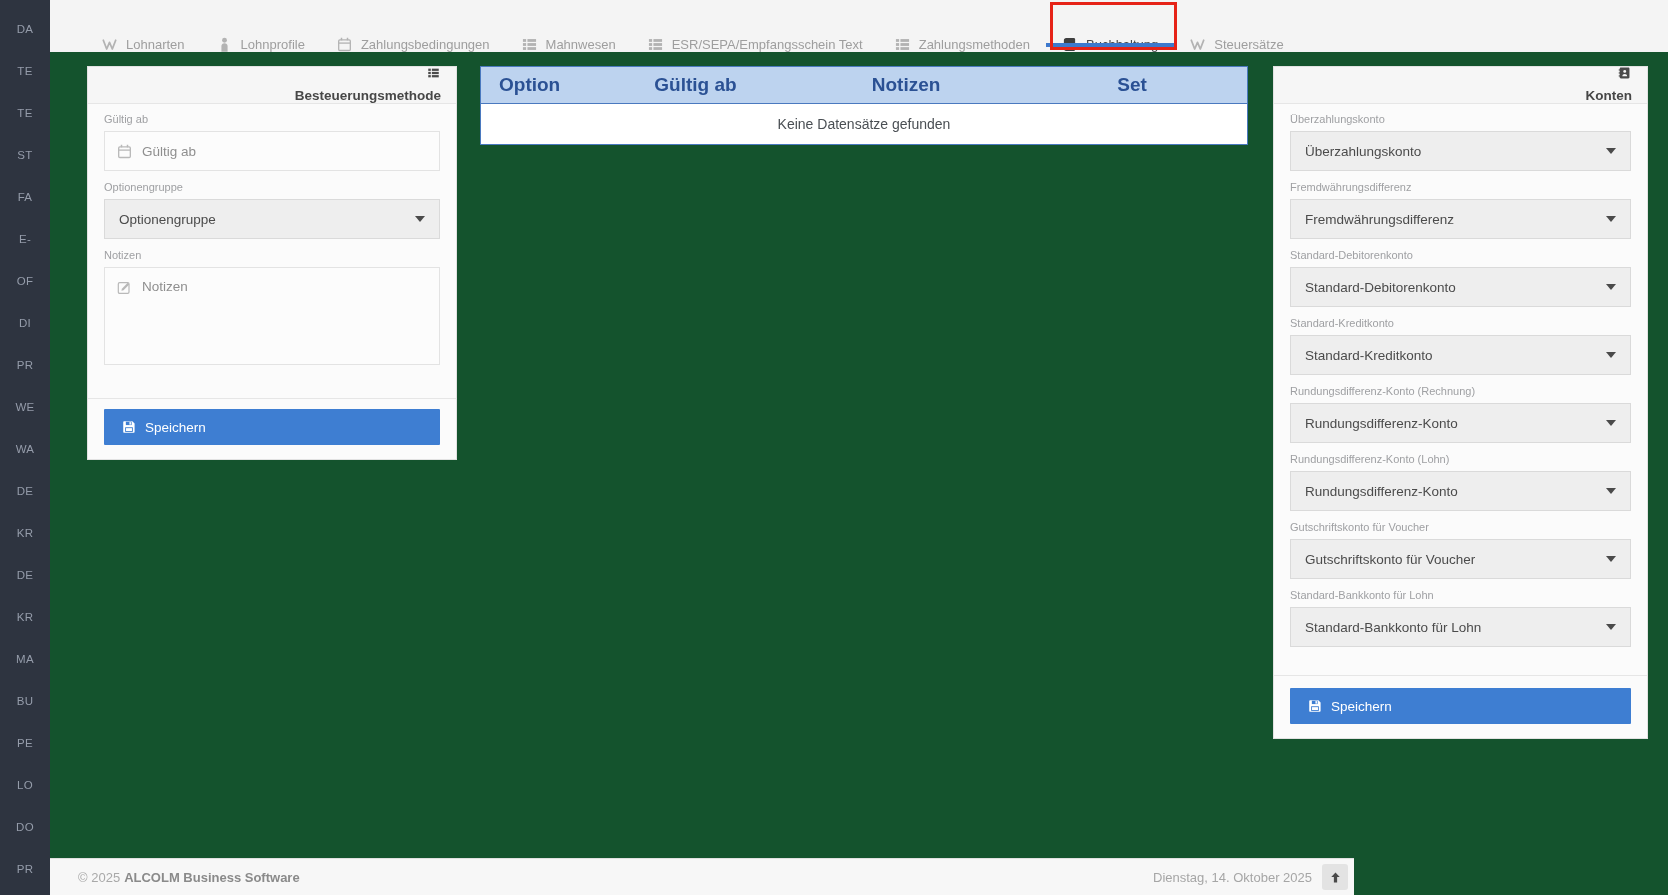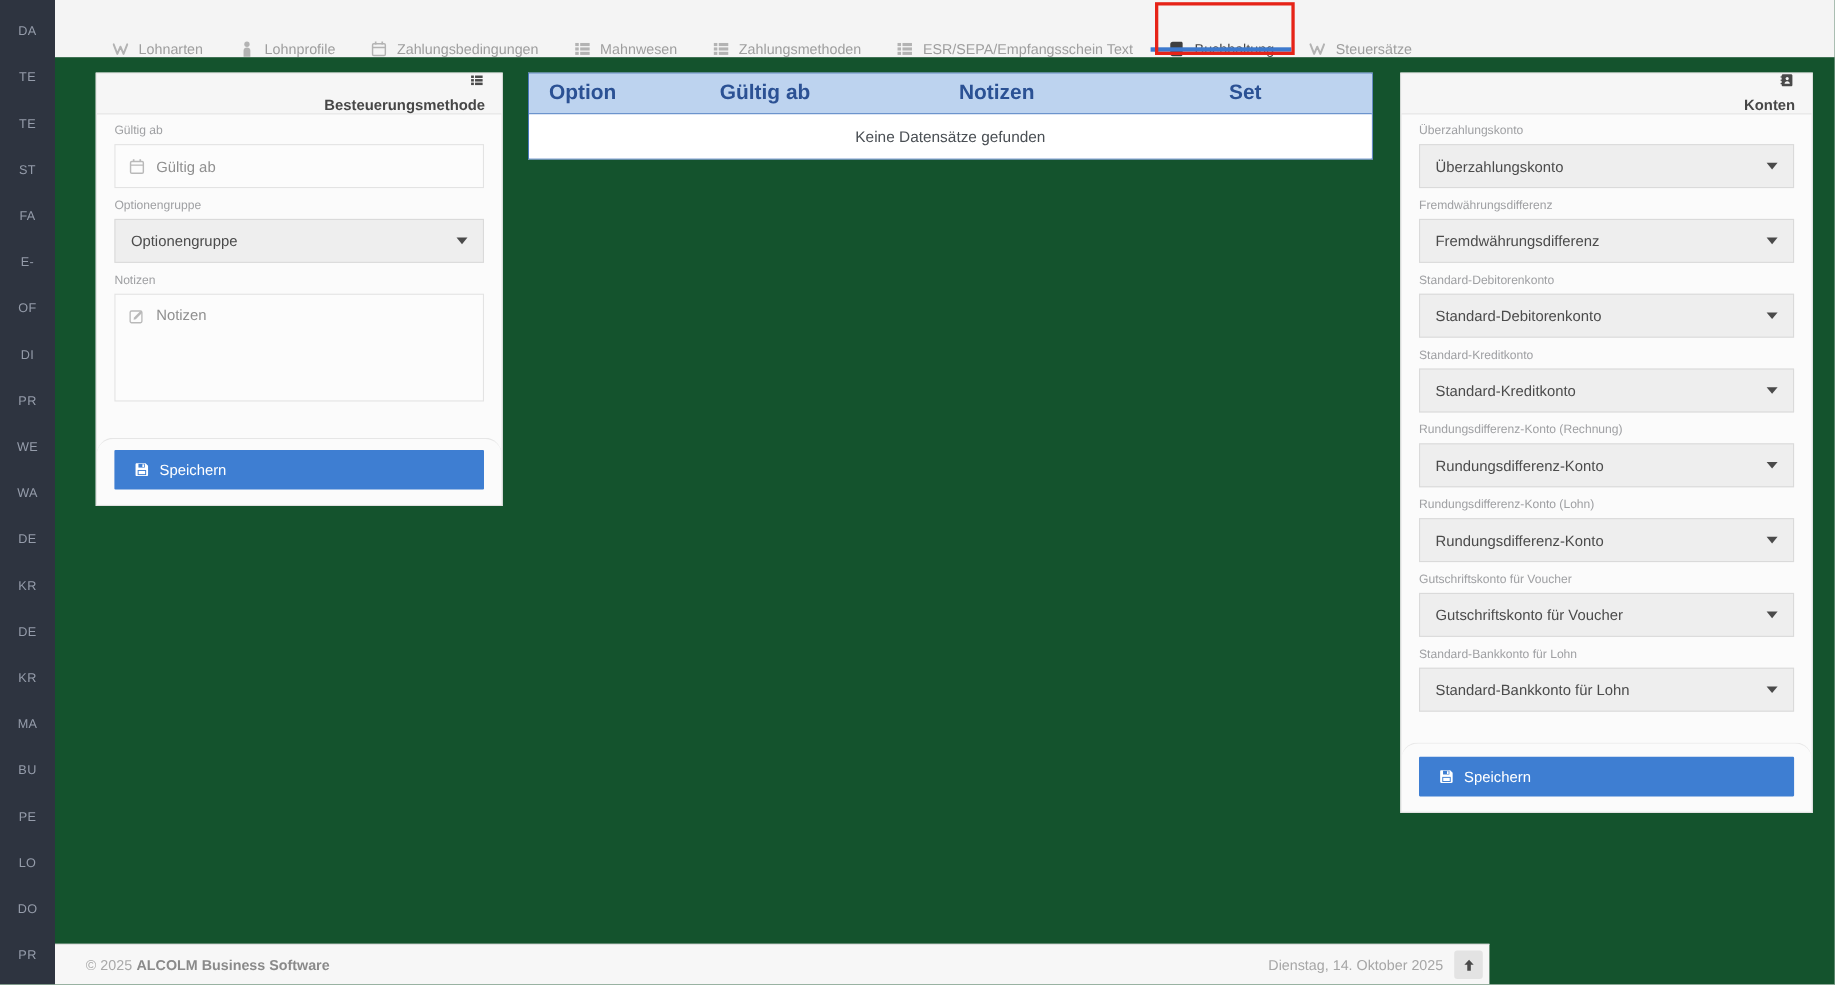--- a/index.html
+++ b/index.html
@@ -48,21 +48,21 @@
                align-items:center; padding:0 14px; cursor:pointer; }
   .selectbox .sval { flex:1; font-size:13.5px; color:#4b4b4b; }
   .caret { width:0; height:0; border-left:5px solid transparent; border-right:5px solid transparent;
            border-top:6px solid #4a4a4a; }
   .textareabox { position:relative; height:98px; background:#fcfcfc; border:1px solid #e3e3e3; }
   .textareabox .iicon { position:absolute; left:12px; top:12px; width:15px; height:15px; color:#b9b9b9; }
   .textareabox textarea { width:100%; height:100%; border:none; outline:none; resize:none;
                           background:transparent; padding:11px 12px 11px 37px;
                           font-size:13.5px; color:#555; font-family:inherit; }
   .textareabox textarea::placeholder { color:#8f8f8f; opacity:1; }
-  .card-ft { border-top:1px solid #e6e6e6;border-radius:15px; }
+  .card-ft { border-top:1px solid #e6e6e6; }
   .btn-save { width:100%; height:36px; background:var(--accent-blue,#3e7ed2); border:none;
               color:#fff; font-size:13.5px; font-family:inherit; display:flex; align-items:center;
               gap:9px; padding:0 0 0 18px; cursor:pointer; border-radius:1px; }
   .btn-save .bicon { width:14px; height:14px; }
 
   
   .card-left { left:37px; top:14px; width:370px; }
   .card-left .card-bd { padding-bottom:33px; }
   .card-left .card-ft { padding:10px 16px 14px 16px; }
 
@@ -213,27 +213,27 @@
       <div class="tab">
         <svg class="ticon">
             <use href="#sym-thlist"></use>
           </svg>
         <span>Mahnwesen</span>
       </div>
       <div class="tab">
         <svg class="ticon">
             <use href="#sym-thlist"></use>
           </svg>
+        <span>ESR/SEPA/Empfangsschein Text</span>
+      </div>
+      <div class="tab">
+        <svg class="ticon">
+            <use href="#sym-thlist"></use>
+          </svg>
         <span>Zahlungsmethoden</span>
-      </div>
-      <div class="tab">
-        <svg class="ticon">
-            <use href="#sym-thlist"></use>
-          </svg>
-        <span>ESR/SEPA/Empfangsschein Text</span>
       </div>
       <div class="tab active">
         <svg class="ticon">
             <use href="#sym-book"></use>
           </svg>
         <span>Buchhaltung</span>
         <div class="red-box"></div>
       </div>
       <div class="tab">
         <svg class="ticon">

